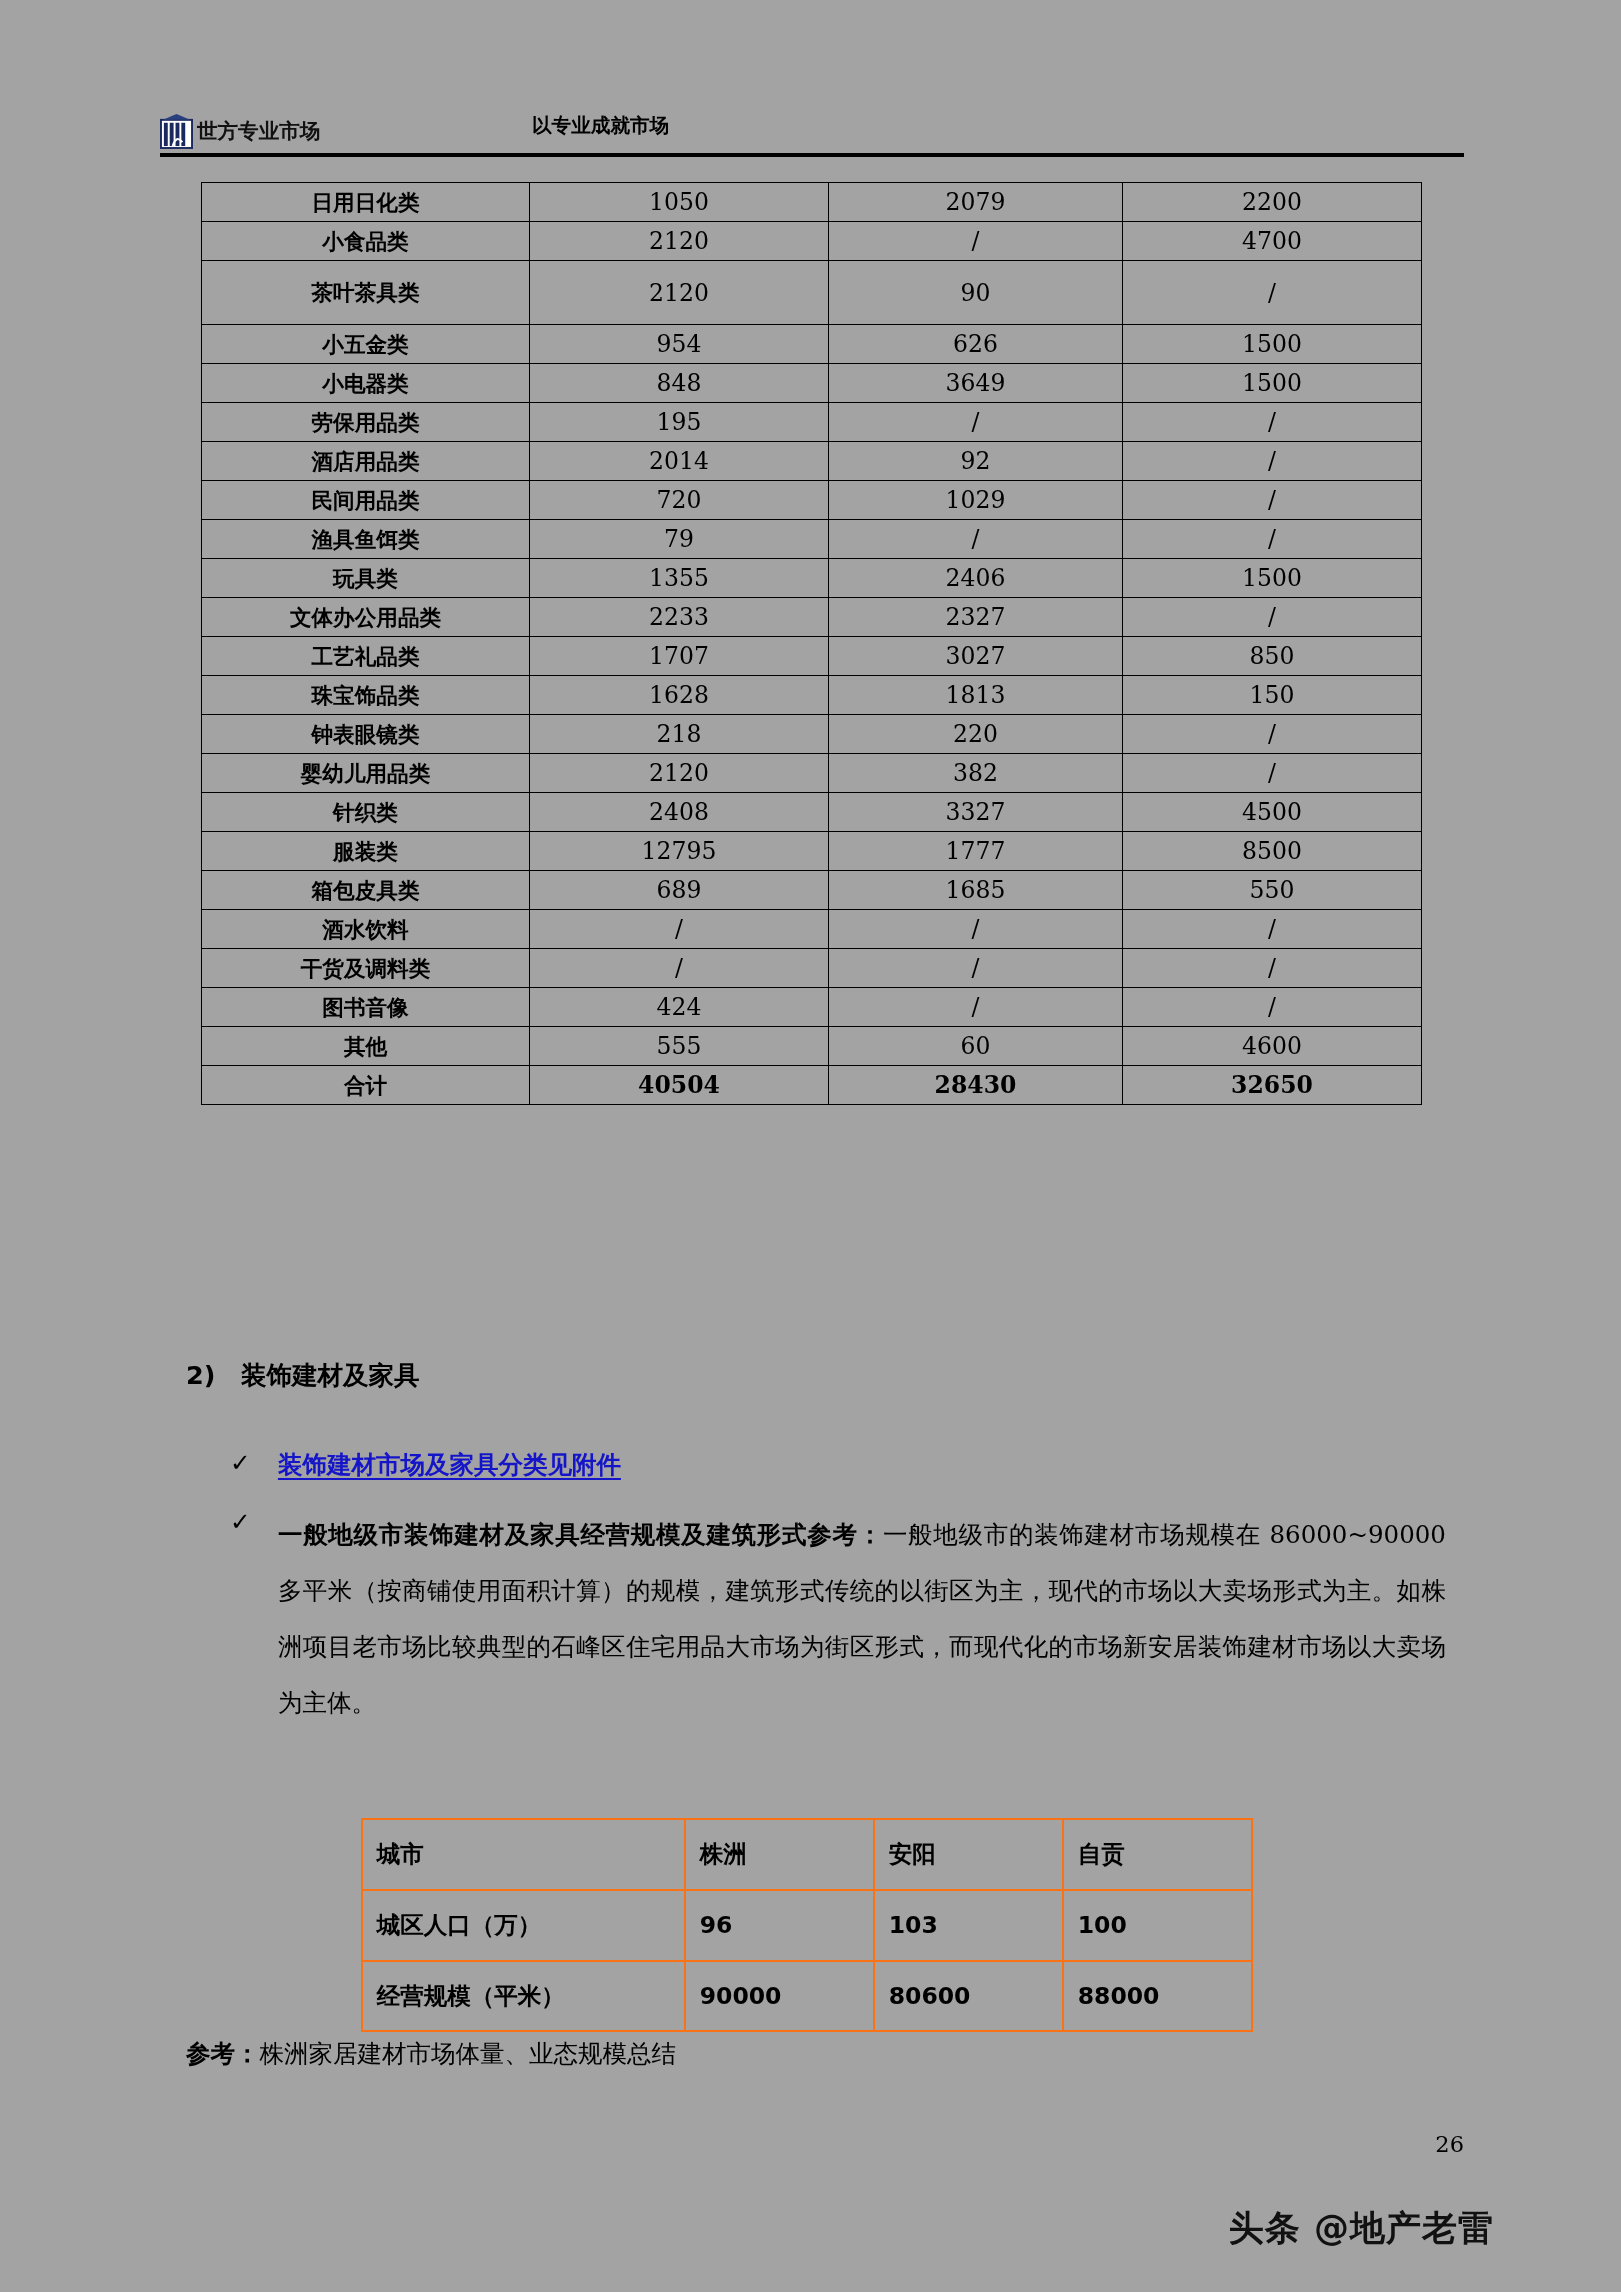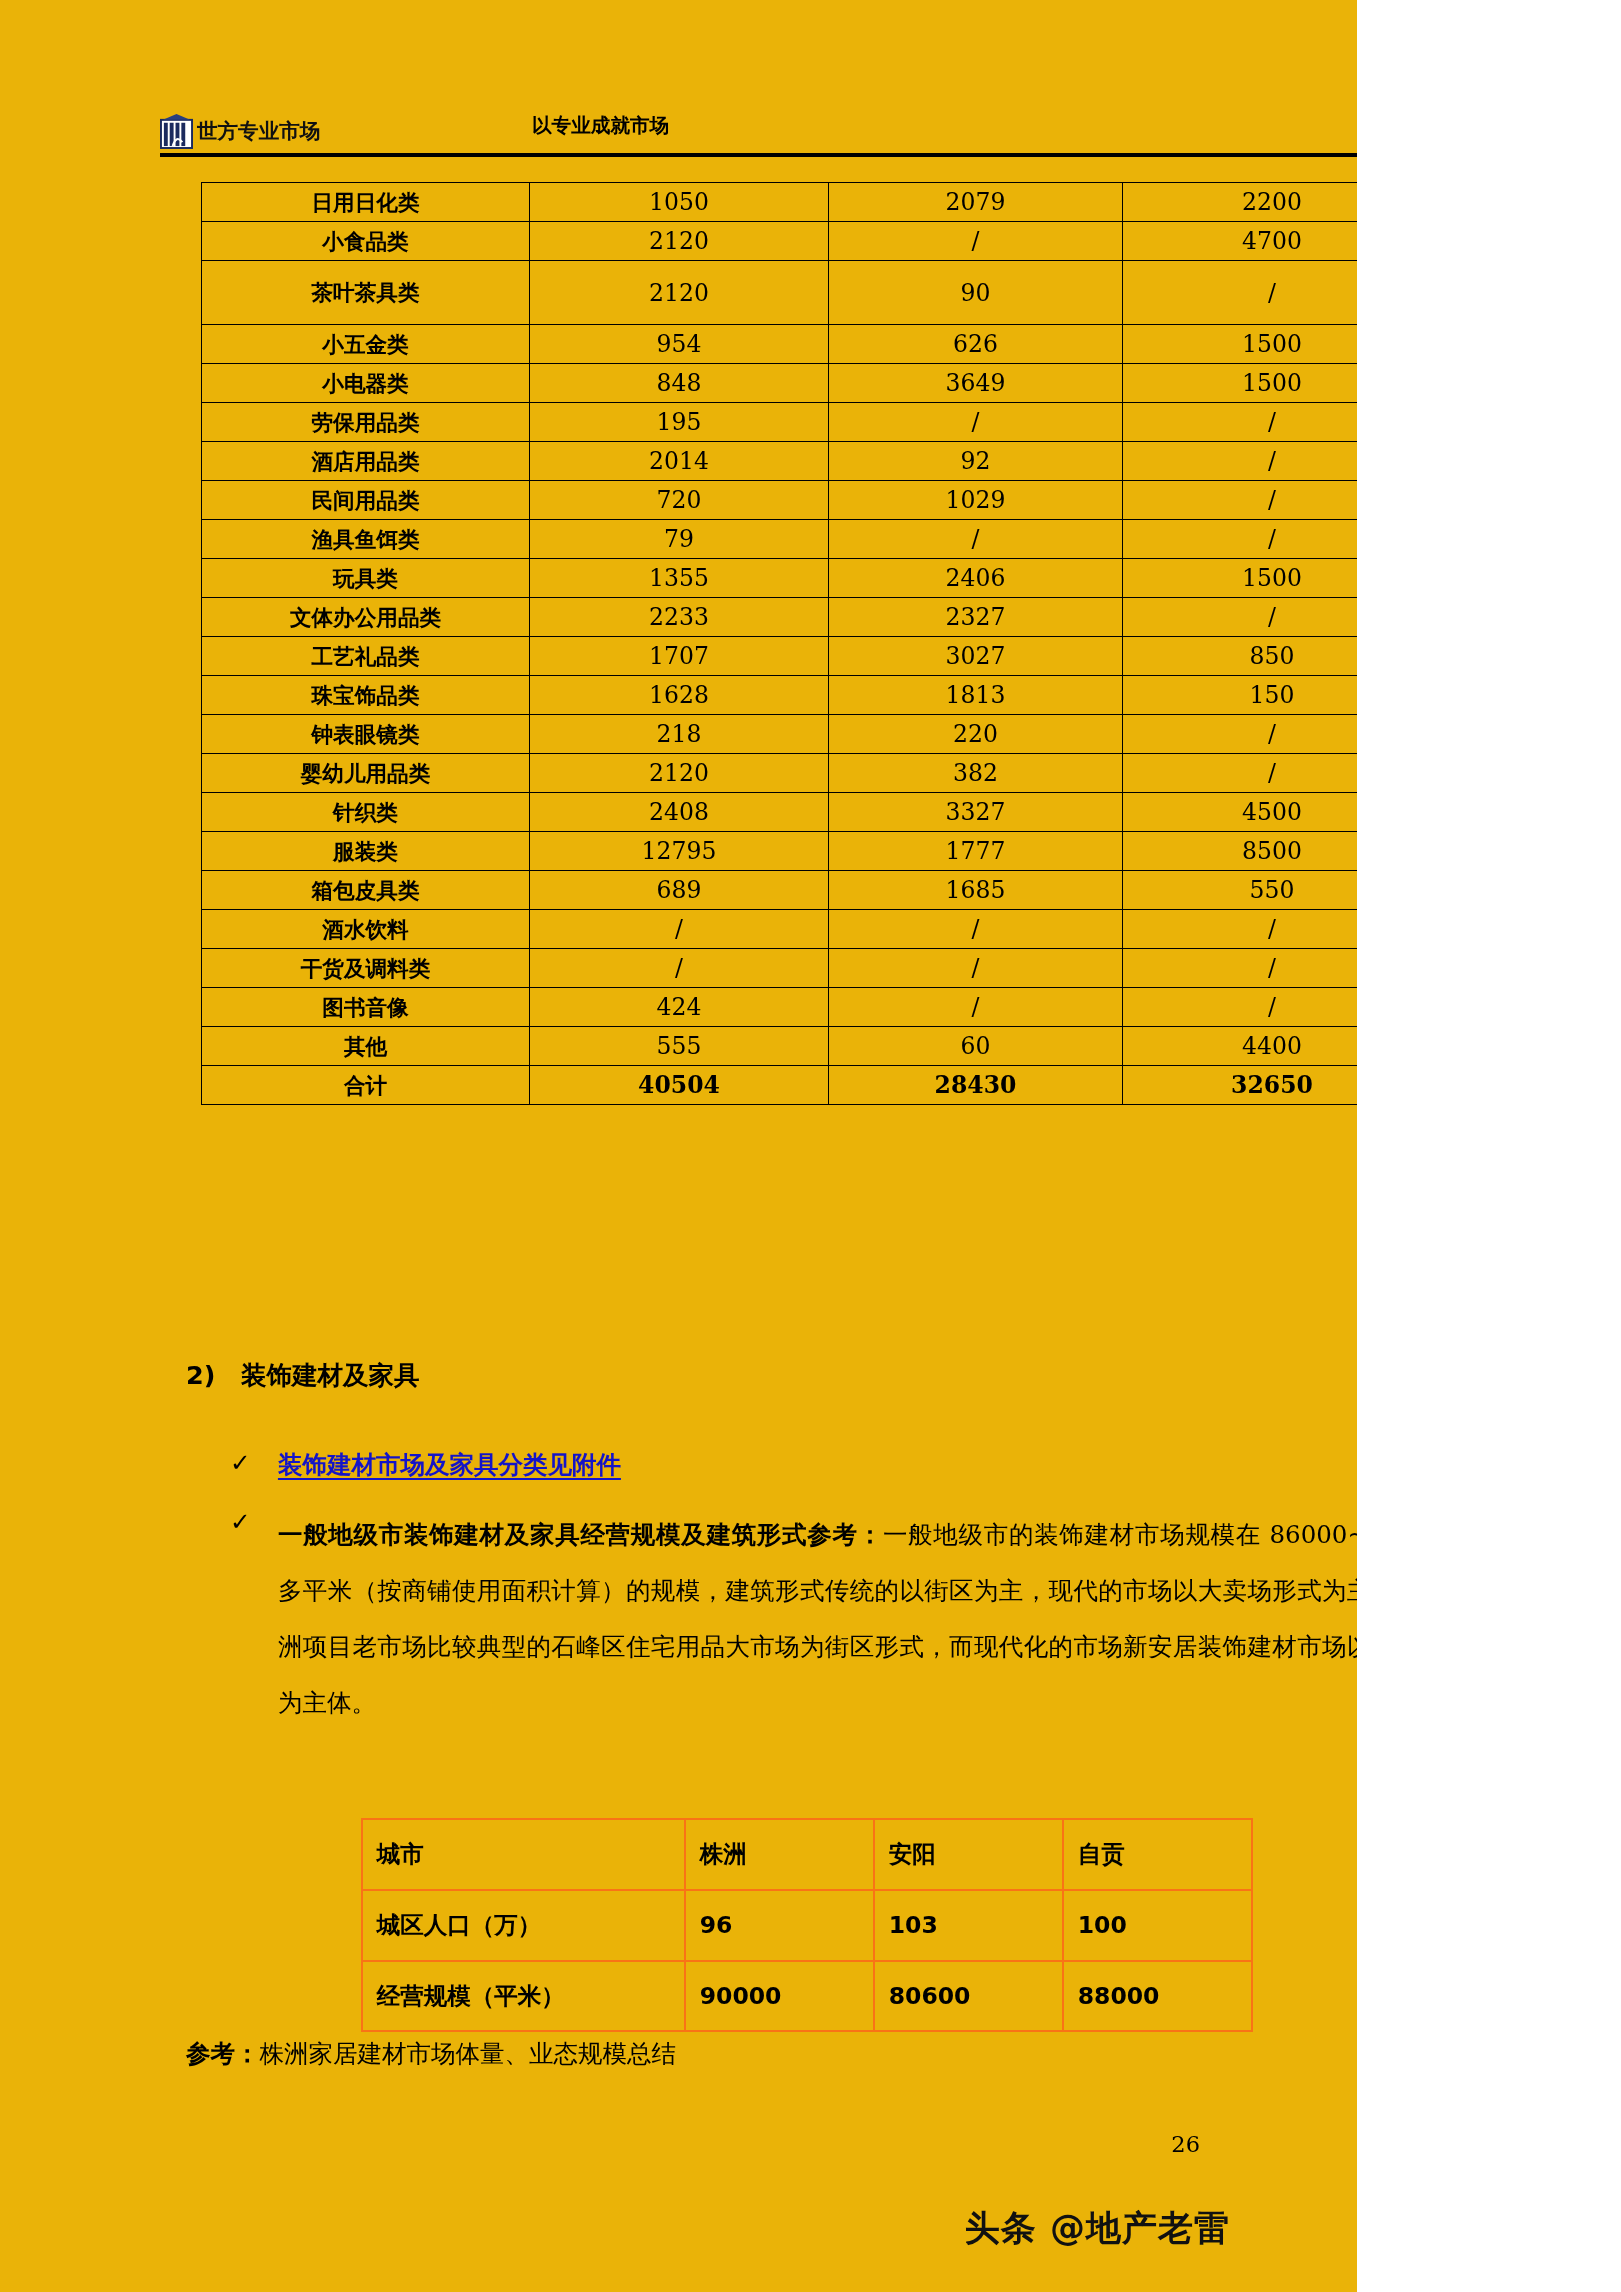--- a/index.html
+++ b/index.html
@@ -6,23 +6,23 @@
     margin: 0;
     padding: 0;
     background: #ffffff;
   }
   body {
     font-family: "DejaVu Serif", "Liberation Serif", serif;
     color: #000000;
   }
   .page {
     position: relative;
-    width: 1357px;
+    width: 1621px;
     height: 2293px;
-    background: #eab308;
+    background: #a3a3a3;
     overflow: hidden;
     box-sizing: border-box;
   }
 
   
   .header {
     position: absolute;
     left: 160px;
     top: 102px;
     width: 1304px;
@@ -378,21 +378,21 @@
         <tr>
           <td class="cat">图书音像</td>
           <td class="num">424</td>
           <td class="num">/</td>
           <td class="num">/</td>
         </tr>
         <tr>
           <td class="cat">其他</td>
           <td class="num">555</td>
           <td class="num">60</td>
-          <td class="num">4400</td>
+          <td class="num">4600</td>
         </tr>
         <tr class="total">
           <td class="cat">合计</td>
           <td class="num">40504</td>
           <td class="num">28430</td>
           <td class="num">32650</td>
         </tr>
       </tbody>
   </table>
 

